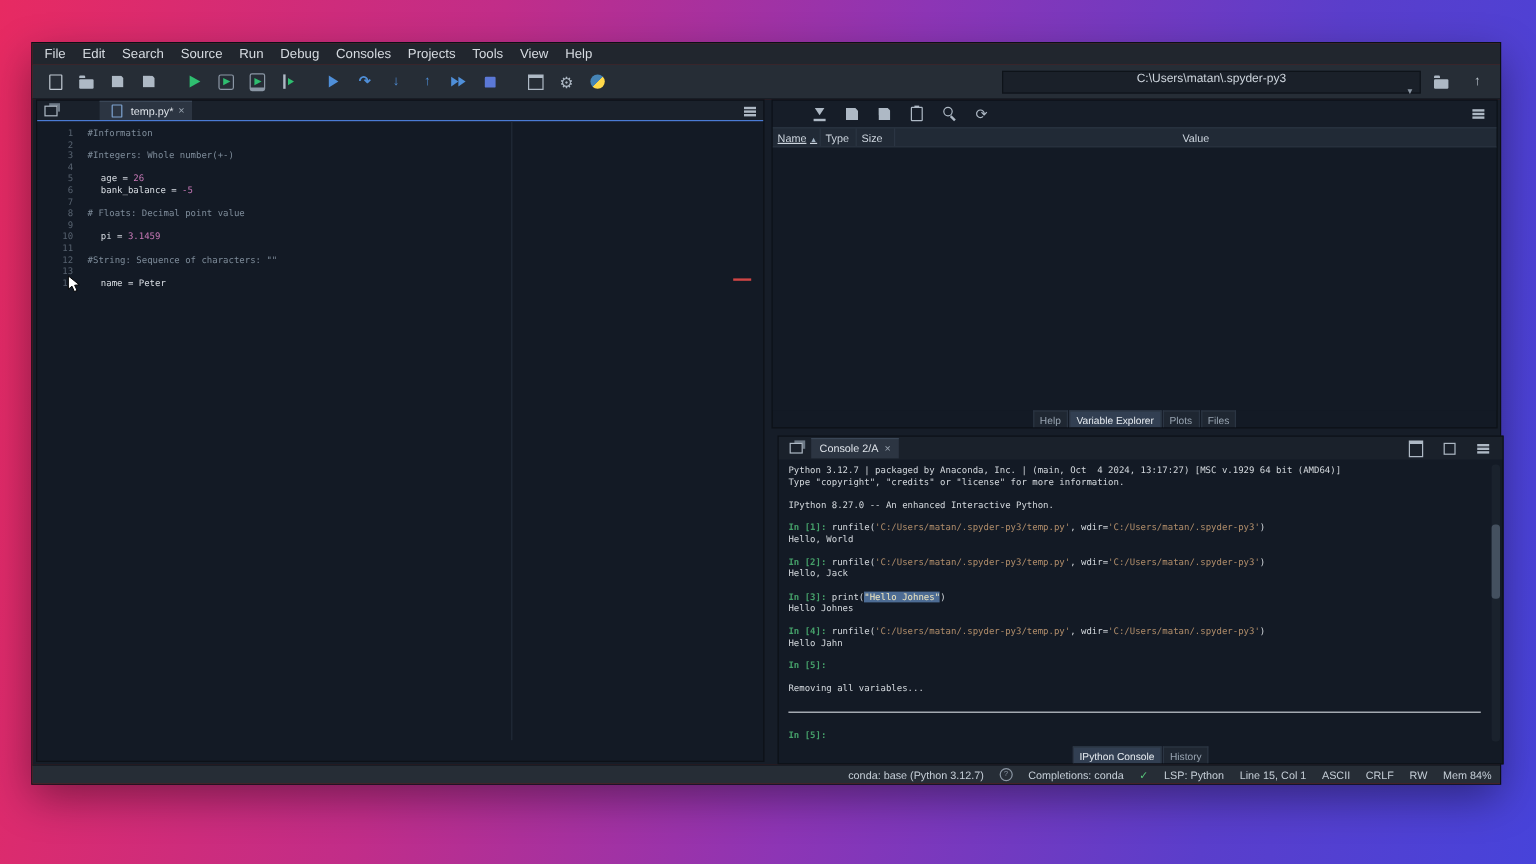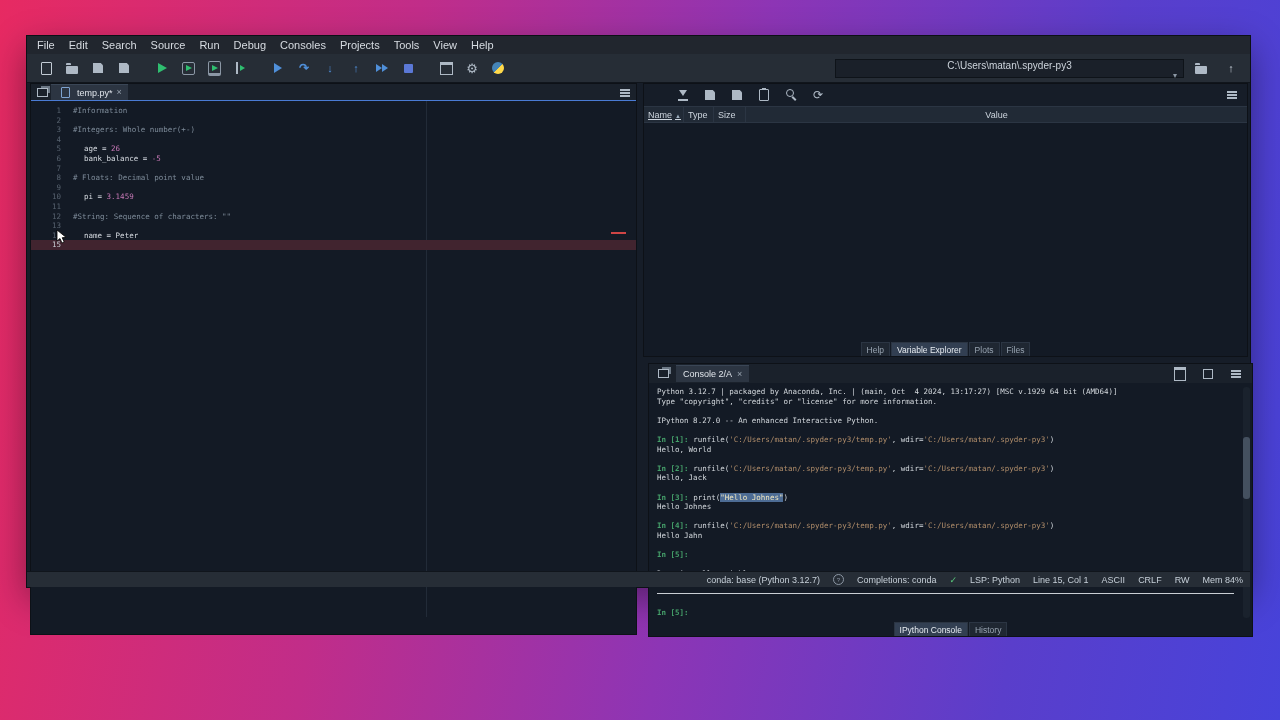--- a/index.html
+++ b/index.html
@@ -2,21 +2,21 @@
 <html><head>
 <meta charset="utf-8">
 <style>
   html,body{margin:0;padding:0;}
   body{
     width:1280px;height:720px;overflow:hidden;
     font-family:"Liberation Sans",sans-serif;
     background:linear-gradient(100deg,#e72a62 0%,#c12d89 30%,#8d35b5 55%,#5a3ecb 80%,#4743da 100%);
   }
   .window{
-    position:absolute;left:27px;top:36px;width:1223px;height:551px;
+    position:absolute;left:27px;top:36px;width:1223px;height:617px;
     background:#b91c1c;box-shadow:0 0 0 1px #0c1016,0 12px 34px rgba(0,0,0,.4);
   }
   
   .menubar{height:18px;background:#21262e;display:flex;align-items:center;padding:0 3px;font-size:11px;color:#d6dbe1;}
   .menu-item{padding:1px 7px;white-space:nowrap;}
   
   .toolbar{height:29px;background:#262d36;display:flex;align-items:center;padding:0 6px;border-bottom:1px solid #10151c;box-sizing:border-box;}
   .tool-groups{display:flex;align-items:center;}
   .tool-group{display:flex;align-items:center;margin-right:12px;}
   .tool-btn{width:26px;height:24px;display:flex;align-items:center;justify-content:center;border-radius:3px;}
@@ -61,21 +61,21 @@
   .ic-options-menu::before{content:"";width:10px;height:2px;background:#aeb9c5;box-shadow:0 -3px 0 #aeb9c5,0 3px 0 #aeb9c5;}
   .ic-browse-tabs::before{content:"";width:9px;height:7px;border:1px solid #aeb9c5;box-shadow:3px -3px 0 -1px #6c7885;}
   .ic-file-tab::before{content:"";width:7px;height:9px;border:1px solid #7ea3d0;border-radius:1px;}
   .ic-up-dir::before{content:"↑";color:#c2cbd4;font-size:11px;font-weight:bold;}
   
   .main{position:absolute;top:47px;left:0;right:0;bottom:16px;background:#161d28;}
   
   .editor-pane{position:absolute;left:3px;top:0;width:607px;height:552px;background:#131a25;border:1px solid #0d1117;box-sizing:border-box;}
   .breadcrumb{height:18px;display:flex;align-items:center;padding-left:8px;font-size:9px;color:#8793a0;background:#161d28;}
   .etabbar{height:16px;background:#1a212b;display:flex;align-items:flex-end;border-bottom:1px solid #4a7bd4;padding:0 2px;}
-  .etab{height:15px;background:#2c3542;display:flex;align-items:center;padding:0 6px;gap:4px;font-size:9px;color:#dfe4ea;border-top:1px solid #3a4656;}
+  .etab{height:15px;background:#2c3542;display:flex;align-items:center;padding:0 6px;gap:4px;font-size:9px;color:#dfe4ea;border-top:1px solid #3a4656;margin-left:32px;}
   .tab-close{color:#97a2ae;font-size:9px;line-height:9px;}
   .tab-close::before{content:"×";}
   .editor-body{position:relative;height:516px;overflow:hidden;}
   .edge-guide{position:absolute;left:395px;top:0;bottom:0;width:1px;background:#222b38;}
   .code-lines{position:relative;padding-top:5px;}
   .eline{display:flex;height:9.6px;line-height:9.6px;font-family:"DejaVu Sans Mono",monospace;font-size:7.5px;}
   .lnum{width:30px;text-align:right;padding-right:12px;color:#57626f;flex:none;}
   .lcode{white-space:pre;}
   .eline.current{background:#41242f;}
   .eline.current .lnum{color:#c7ccd2;}
@@ -288,24 +288,20 @@
               <span class="lcode"><span class="seg-comment">#String: Sequence of characters: ""</span></span>
             </div>
             <div class="eline">
               <span class="lnum">13</span>
               <span class="lcode"></span>
             </div>
             <div class="eline">
               <span class="lnum">14</span>
               <span class="lcode"><span class="seg-plain">name = Peter</span></span>
             </div>
-            <div class="eline current">
-              <span class="lnum">15</span>
-              <span class="lcode"></span>
-            </div>
           </div>
         <div class="warn-marker"></div>
         <svg class="mouse-cursor" width="12" height="16" viewBox="0 0 12 16">
             <path d="M1 1 L1 12 L4 9.5 L6 14 L8.2 13 L6.2 8.7 L10 8.3 Z" fill="#ffffff" stroke="#000000" stroke-width="0.8"></path>
           </svg>
       </div>
     </div>
 
     <div class="ve-pane">
       <div class="ve-toolbar">

